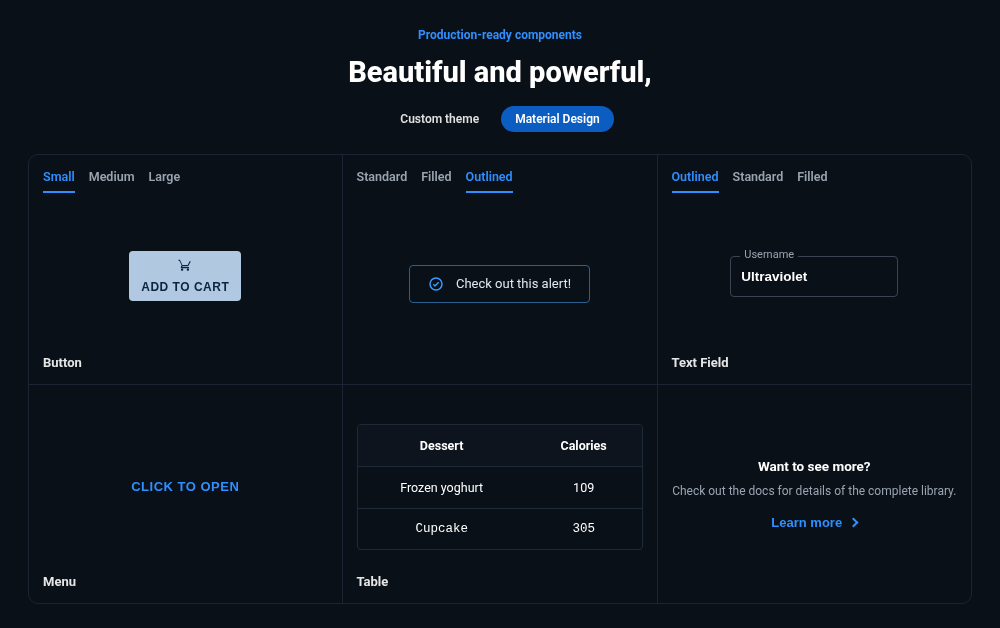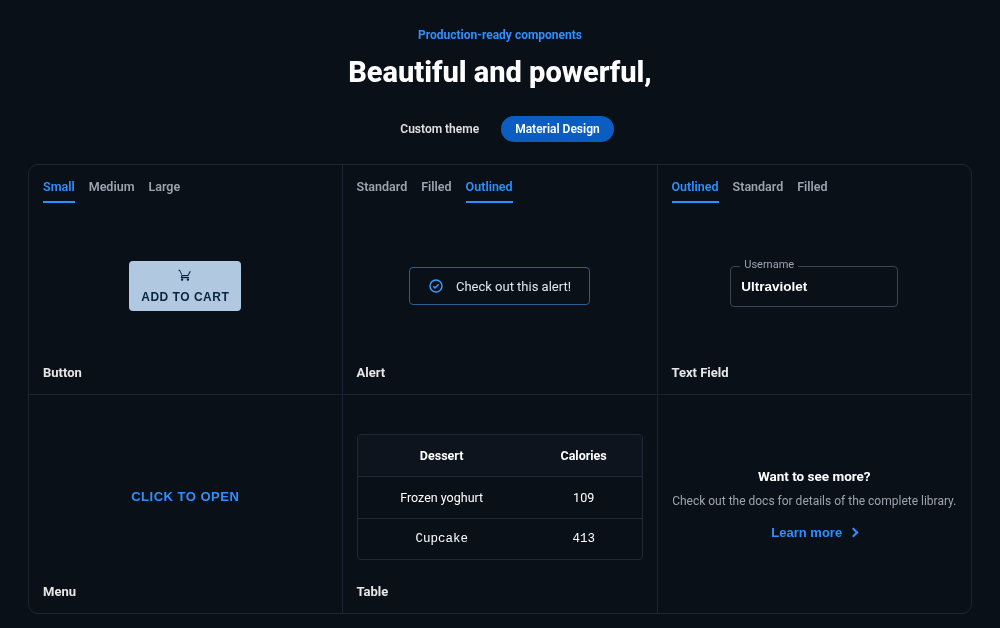--- a/index.html
+++ b/index.html
@@ -11,21 +11,21 @@
     height: 628px;
     overflow: hidden;
   }
   .header { text-align: center; padding-top: 28px; }
   .overline { color: #2f8fff; font-size: 12px; font-weight: 700; }
   .h1 { font-size: 29px; font-weight: 800; margin-top: 12px; line-height: 1.25; }
   .h1 .line2 { color: #2f8fff; }
   .chips { margin-top: 16px; display: flex; justify-content: center; gap: 8px; align-items: center; }
   .chip {
     font-size: 12px; font-weight: 600; padding: 6px 14px; border-radius: 20px;
-    cursor: pointer; color: #e0e0e0; margin-top: 10px;
+    cursor: pointer; color: #e0e0e0;
   }
   .chip.active { background: #0c5dc2; color: #fff; }
 
   .grid {
     margin: 22px 28px 0 28px;
     border: 1px solid #1a2433;
     border-radius: 10px;
     display: grid;
     grid-template-columns: 1fr 1fr 1fr;
     overflow: hidden;
@@ -149,21 +149,20 @@
     </div>
     <div class="demo">
       <div class="alert">
         <svg class="check-icon" viewBox="0 0 24 24" fill="none" stroke="currentColor" stroke-width="2.2">
             <circle cx="12" cy="12" r="9"></circle>
             <path d="M8 12.5l2.5 2.5L16 9.5"></path>
           </svg>
         <span>Check out this alert!</span>
       </div>
     </div>
-    <div class="label">Alert</div>
   </div>
 
   <div class="cell row1">
     <div class="tabs">
       <div class="tab active">Outlined</div>
       <div class="tab">Standard</div>
       <div class="tab">Filled</div>
     </div>
     <div class="demo">
       <div class="tf-wrap">
@@ -187,21 +186,21 @@
         <div class="tr">
           <div class="th c1">Dessert</div>
           <div class="th c2">Calories</div>
         </div>
         <div class="tr">
           <div class="td c1">Frozen yoghurt</div>
           <div class="td c2">109</div>
         </div>
         <div class="tr">
           <div class="td c1">Cupcake</div>
-          <div class="td c2">413</div>
+          <div class="td c2">305</div>
         </div>
       </div>
     </div>
     <div class="label">Table</div>
   </div>
 
   <div class="cell row2">
     <div class="more">
       <div class="more-title">Want to see more?</div>
       <div class="more-sub">Check out the docs for details of the complete library.</div>

